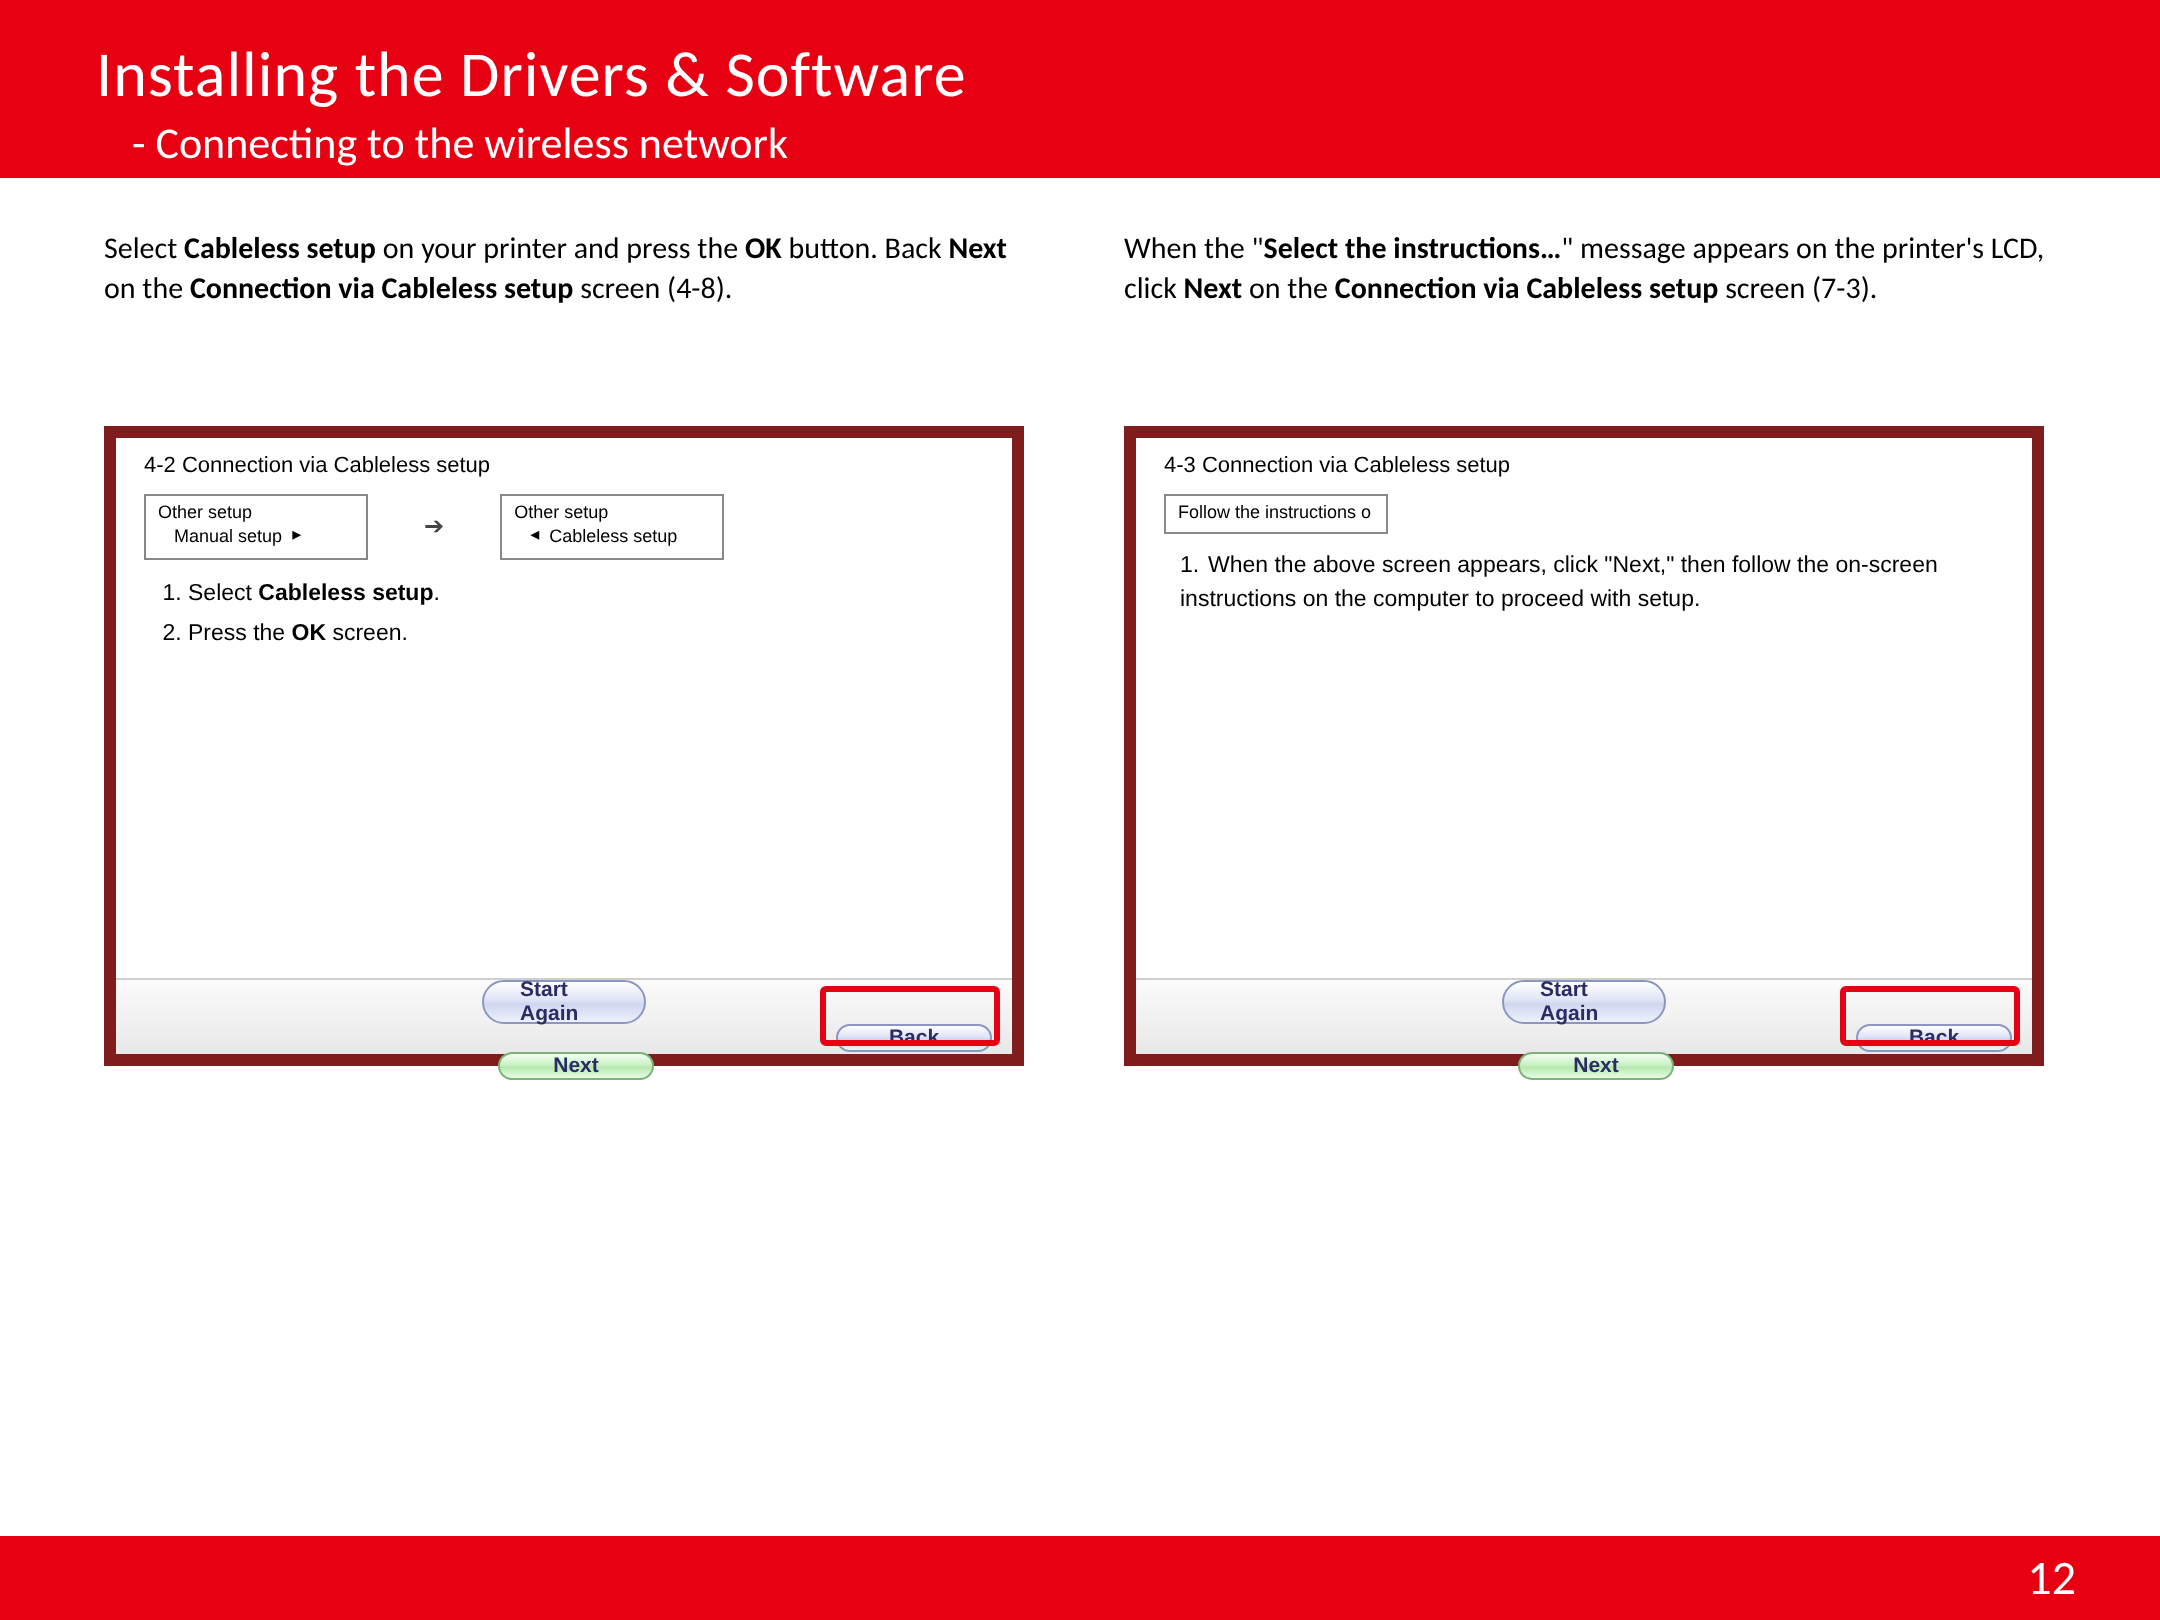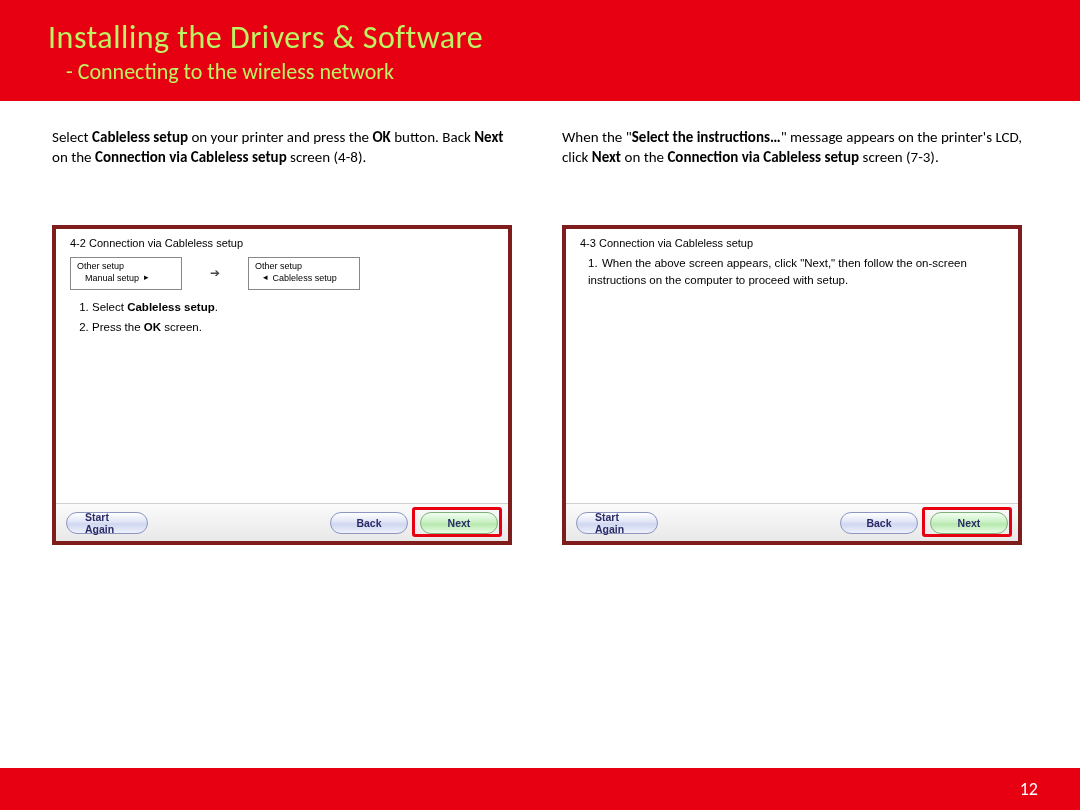--- a/index.html
+++ b/index.html
@@ -1,44 +1,44 @@
 <!DOCTYPE html>
 <html><head>
 <meta charset="utf-8">
 <style>
   * { box-sizing: border-box; margin: 0; padding: 0; }
   html, body { width: 1080px; height: 810px; font-family: Calibri, Arial, sans-serif; background: #fff; }
   .page { position: relative; width: 1080px; height: 810px; }
-  .header-band { background: #e60012; color: #bef264; padding: 18px 0 16px 48px; }
+  .header-band { background: #e60012; color: #ffffff; padding: 18px 0 4px 48px; }
   .header-title { font-size: 32px; font-weight: 400; letter-spacing: .5px; }
   .header-sub { font-size: 22px; font-weight: 400; margin-top: 1px; margin-left: 18px; }
   .content { display: flex; gap: 40px; padding: 26px 48px 0 52px; }
   .col { flex: 1; }
   .instr { font-size: 15px; line-height: 1.35; color: #000; margin-bottom: 36px; min-height: 62px; }
   .instr strong { font-weight: 700; }
-  .dialog { border: 4px solid #7f1d1d; width: 460px; height: 320px; position: relative; background: #fff; font-family: Arial, sans-serif; }
+  .dialog { border: 6px solid #7f1d1d; width: 460px; height: 320px; position: relative; background: #fff; font-family: Arial, sans-serif; }
   .dlg-title { font-size: 11px; padding: 8px 10px 6px 14px; }
   .lcd-row { display: flex; gap: 28px; align-items: center; margin: 2px 14px 8px 14px; }
   .lcd { border: 1px solid #888; font-size: 9px; padding: 3px 6px 4px 6px; width: 112px; background: #fff; line-height: 1.25; }
   .lcd .l1 { }
   .lcd .l2 { padding-left: 8px; }
   .arrow { font-size: 12px; color: #444; }
   .dlg-body { font-size: 11.5px; padding: 0 28px; line-height: 1.6; }
   .dlg-body ol { margin-left: 8px; }
   .dlg-body ol li { margin-bottom: 2px; }
   .dlg-body-text { font-size: 11.5px; padding: 0 22px; line-height: 1.45; }
   .dlg-body-text .num { display:inline-block; width:14px; }
-  .button-bar { position: absolute; left: 0; right: 0; bottom: 0; height: 38px; background: linear-gradient(#fbfbfb,#e8e8e8); border-top: 1px solid #cfcfcf; display: flex; align-items: center; padding: 0 10px; }
+  .button-bar { position: absolute; left: 0; right: 0; bottom: 0; height: 38px; background: linear-gradient(#fbfbfb,#e8e8e8); border-top: 1px solid #cfcfcf; display: flex; align-items: center; padding: 0 10px; flex-direction: column; }
   .btn { display: inline-flex; align-items: center; justify-content: center; height: 22px; border-radius: 11px; font-size: 10.5px; font-weight: 700; color: #2b2b66; border: 1px solid #8c96c0; cursor: pointer;
          background: linear-gradient(#ffffff,#dfe4f6 45%,#cfd7f0 55%,#eef1fb); padding: 0 18px; }
   .btn-start { width: 82px; }
   .btn-back  { width: 78px; margin-left: auto; }
   .btn-next  { width: 78px; margin-left: 12px; background: linear-gradient(#f2fff2,#c9f0c4 45%,#b6e8ae 55%,#e8fde6); border-color:#7fb27a; }
   .hl { position: absolute; right: 6px; bottom: 4px; width: 90px; height: 30px; border: 3px solid #e60012; border-radius: 3px; pointer-events: none; }
-  .footer-band { position: absolute; left: 0; right: 0; bottom: 0; height: 42px; background: #e60012; color: #fff; display: flex; align-items: center; justify-content: flex-end; padding-right: 42px; font-size: 18px; }
+  .footer-band { position: absolute; left: 0; right: 0; bottom: 0; height: 42px; background: #e60012; color: #fff; display: flex; align-items: center; justify-content: flex-end; padding-right: 42px; font-size: 24px; }
   .caret { font-size: 9px; display:inline-block; vertical-align:1px; }
 </style>
 </head>
 <body>
 
 <div class="page">
   <div class="header-band">
     <div class="header-title">Installing  the Drivers &amp; Software</div>
     <div class="header-sub">- Connecting  to the wireless network</div>
   </div>
@@ -78,20 +78,25 @@
       </div>
     </div>
 
     <div class="col">
       <p class="instr">
         <span>When the "</span><strong>Select the instructions…</strong><span>" message appears on the printer's LCD,  click  </span><strong>Next</strong><span> on the </span><strong>Connection via Cableless setup</strong><span> screen (7-3).</span>
       </p>
 
       <div class="dialog">
         <div class="dlg-title">4-3 Connection via Cableless setup</div>
+        <div class="lcd-row">
+          <div class="lcd">
+            <div class="l1">Follow the instructions o</div>
+          </div>
+        </div>
         <div class="dlg-body-text">
           <span class="num">1.</span><span>When the above screen appears, click "Next," then follow the on-screen instructions on the computer to proceed with setup.</span>
         </div>
         <div class="button-bar">
           <div class="btn btn-start">Start Again</div>
           <div class="btn btn-back">Back</div>
           <div class="btn btn-next">Next</div>
         </div>
         <div class="hl"></div>
       </div>

